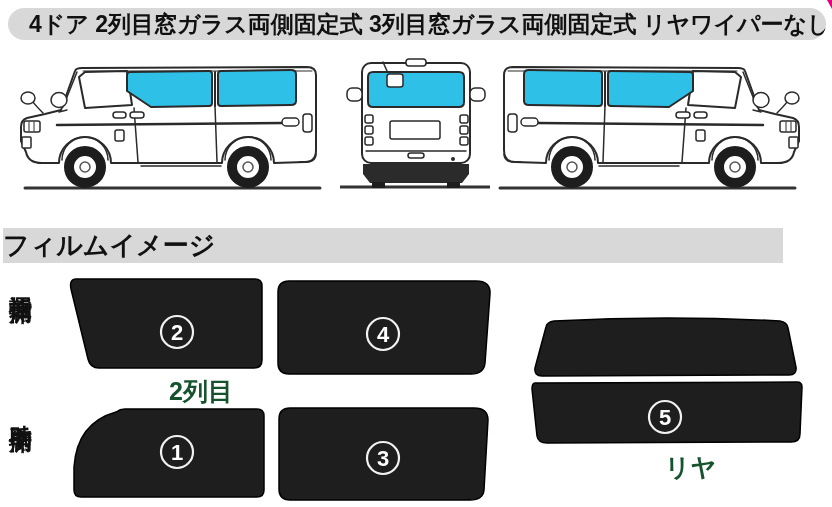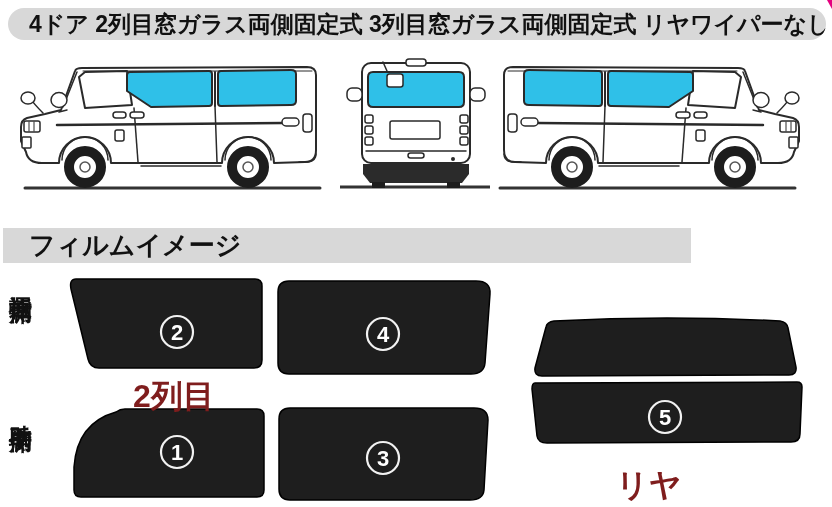--- a/index.html
+++ b/index.html
@@ -12,42 +12,42 @@
   html,body{margin:0;padding:0;background:#fff;}
   #stage{
     position:relative;width:832px;height:507px;background:#fff;overflow:hidden;
     font-family:"Liberation Sans",sans-serif;color:#111;
   }
   .bar{
     position:absolute;background:var(--c-bar);
     font-weight:bold;color:#111;white-space:nowrap;overflow:hidden;
   }
   #header-bar{left:8px;top:8px;width:818px;height:32px;line-height:32px;font-size:23px;padding-left:21px;box-sizing:border-box;border-radius:16px;}
-  #section-bar{left:3px;top:228px;width:688px;height:35px;line-height:35px;font-size:26px;padding-left:26px;box-sizing:border-box;}
+  #section-bar{left:3px;top:228px;width:780px;height:35px;line-height:35px;font-size:26px;box-sizing:border-box;}
   #corner-artifact{position:absolute;right:0;top:0;width:5px;height:9px;background:var(--c-accent);clip-path:polygon(100% 0,0 0,100% 100%);}
   .van{position:absolute;}
   #van-left{left:15px;top:55px;}
   #van-rear{left:340px;top:55px;}
   #van-right{left:495px;top:55px;}
   .vlabel{
     position:absolute;writing-mode:vertical-rl;text-orientation:upright;
     font-size:23px;font-weight:bold;letter-spacing:2px;line-height:28px;color:#111;
   }
   #label-driver{left:7px;top:277px;}
   #label-passenger{left:7px;top:406px;}
   .film{position:absolute;}
   #film-2{left:66px;top:276px;}
   #film-4{left:274px;top:278px;}
   #film-1{left:70px;top:405px;}
   #film-3{left:274px;top:404px;}
   #film-5{left:528px;top:315px;}
-  .glabel{position:absolute;width:100px;text-align:left;font-size:32px;font-weight:bold;color:#7f1d1d;white-space:nowrap;}
+  .glabel{position:absolute;width:100px;text-align:right;font-size:25px;font-weight:bold;color:#14532d;white-space:nowrap;}
   #label-row2{left:133px;top:375px;}
   #label-row3{left:330px;top:378px;}
-  #label-rear{left:616px;top:464px;}
+  #label-rear{left:616px;top:451px;}
   svg{display:block;}
   .film-num{font-family:"Liberation Sans",sans-serif;font-size:22px;font-weight:bold;fill:#fff;text-anchor:middle;}
   #defs-holder{position:absolute;width:0;height:0;overflow:hidden;}
 </style>
 </head>
 <body>
 
 <div id="stage">
 
   <div id="header-bar" class="bar">

